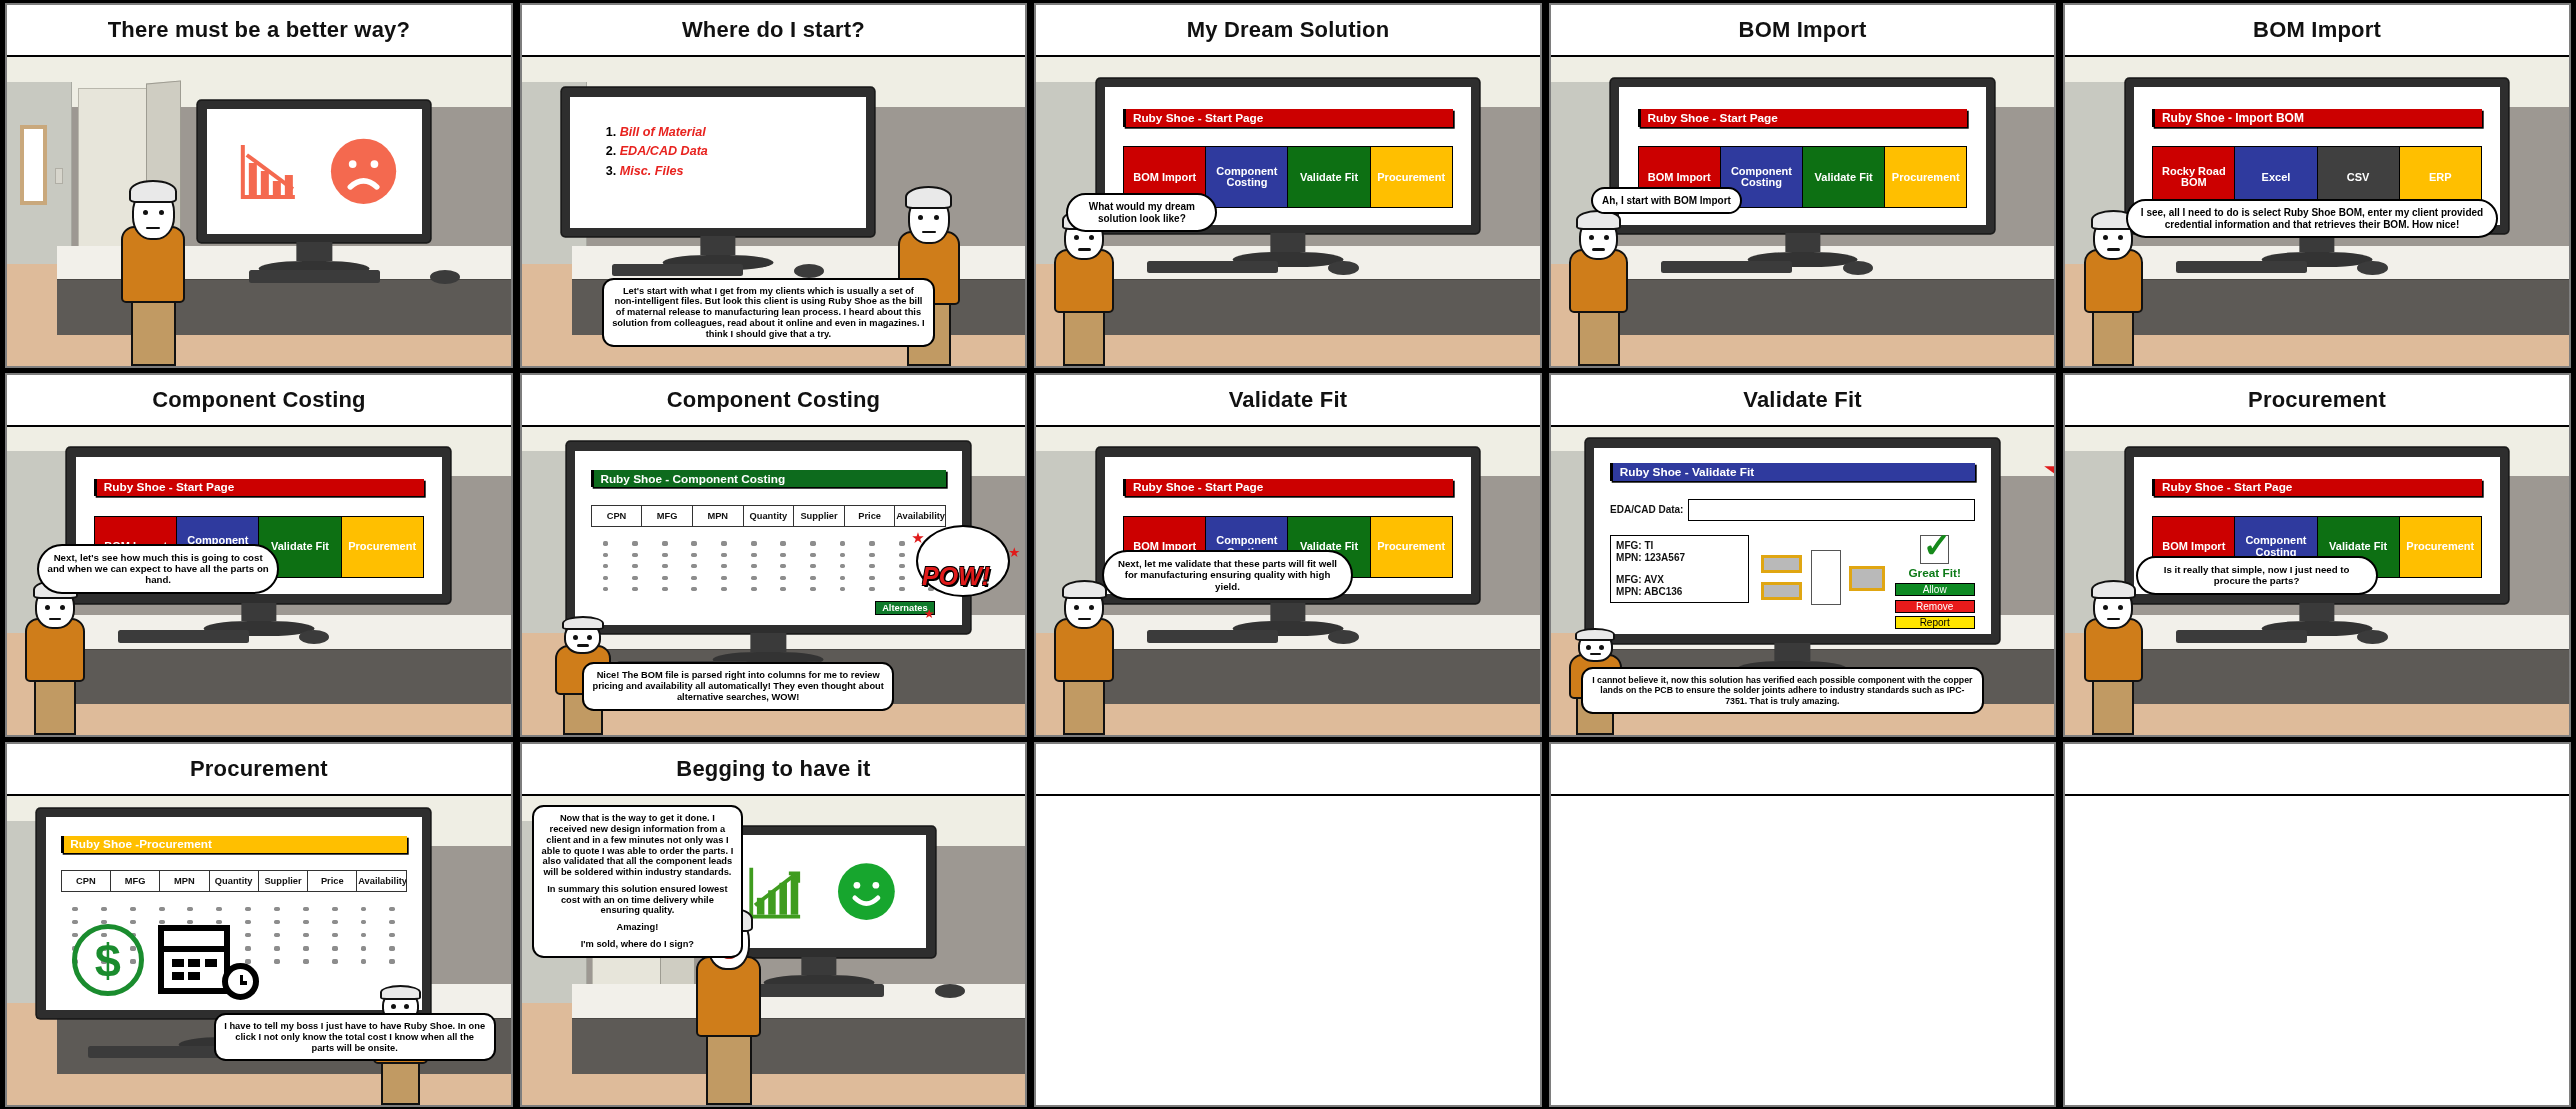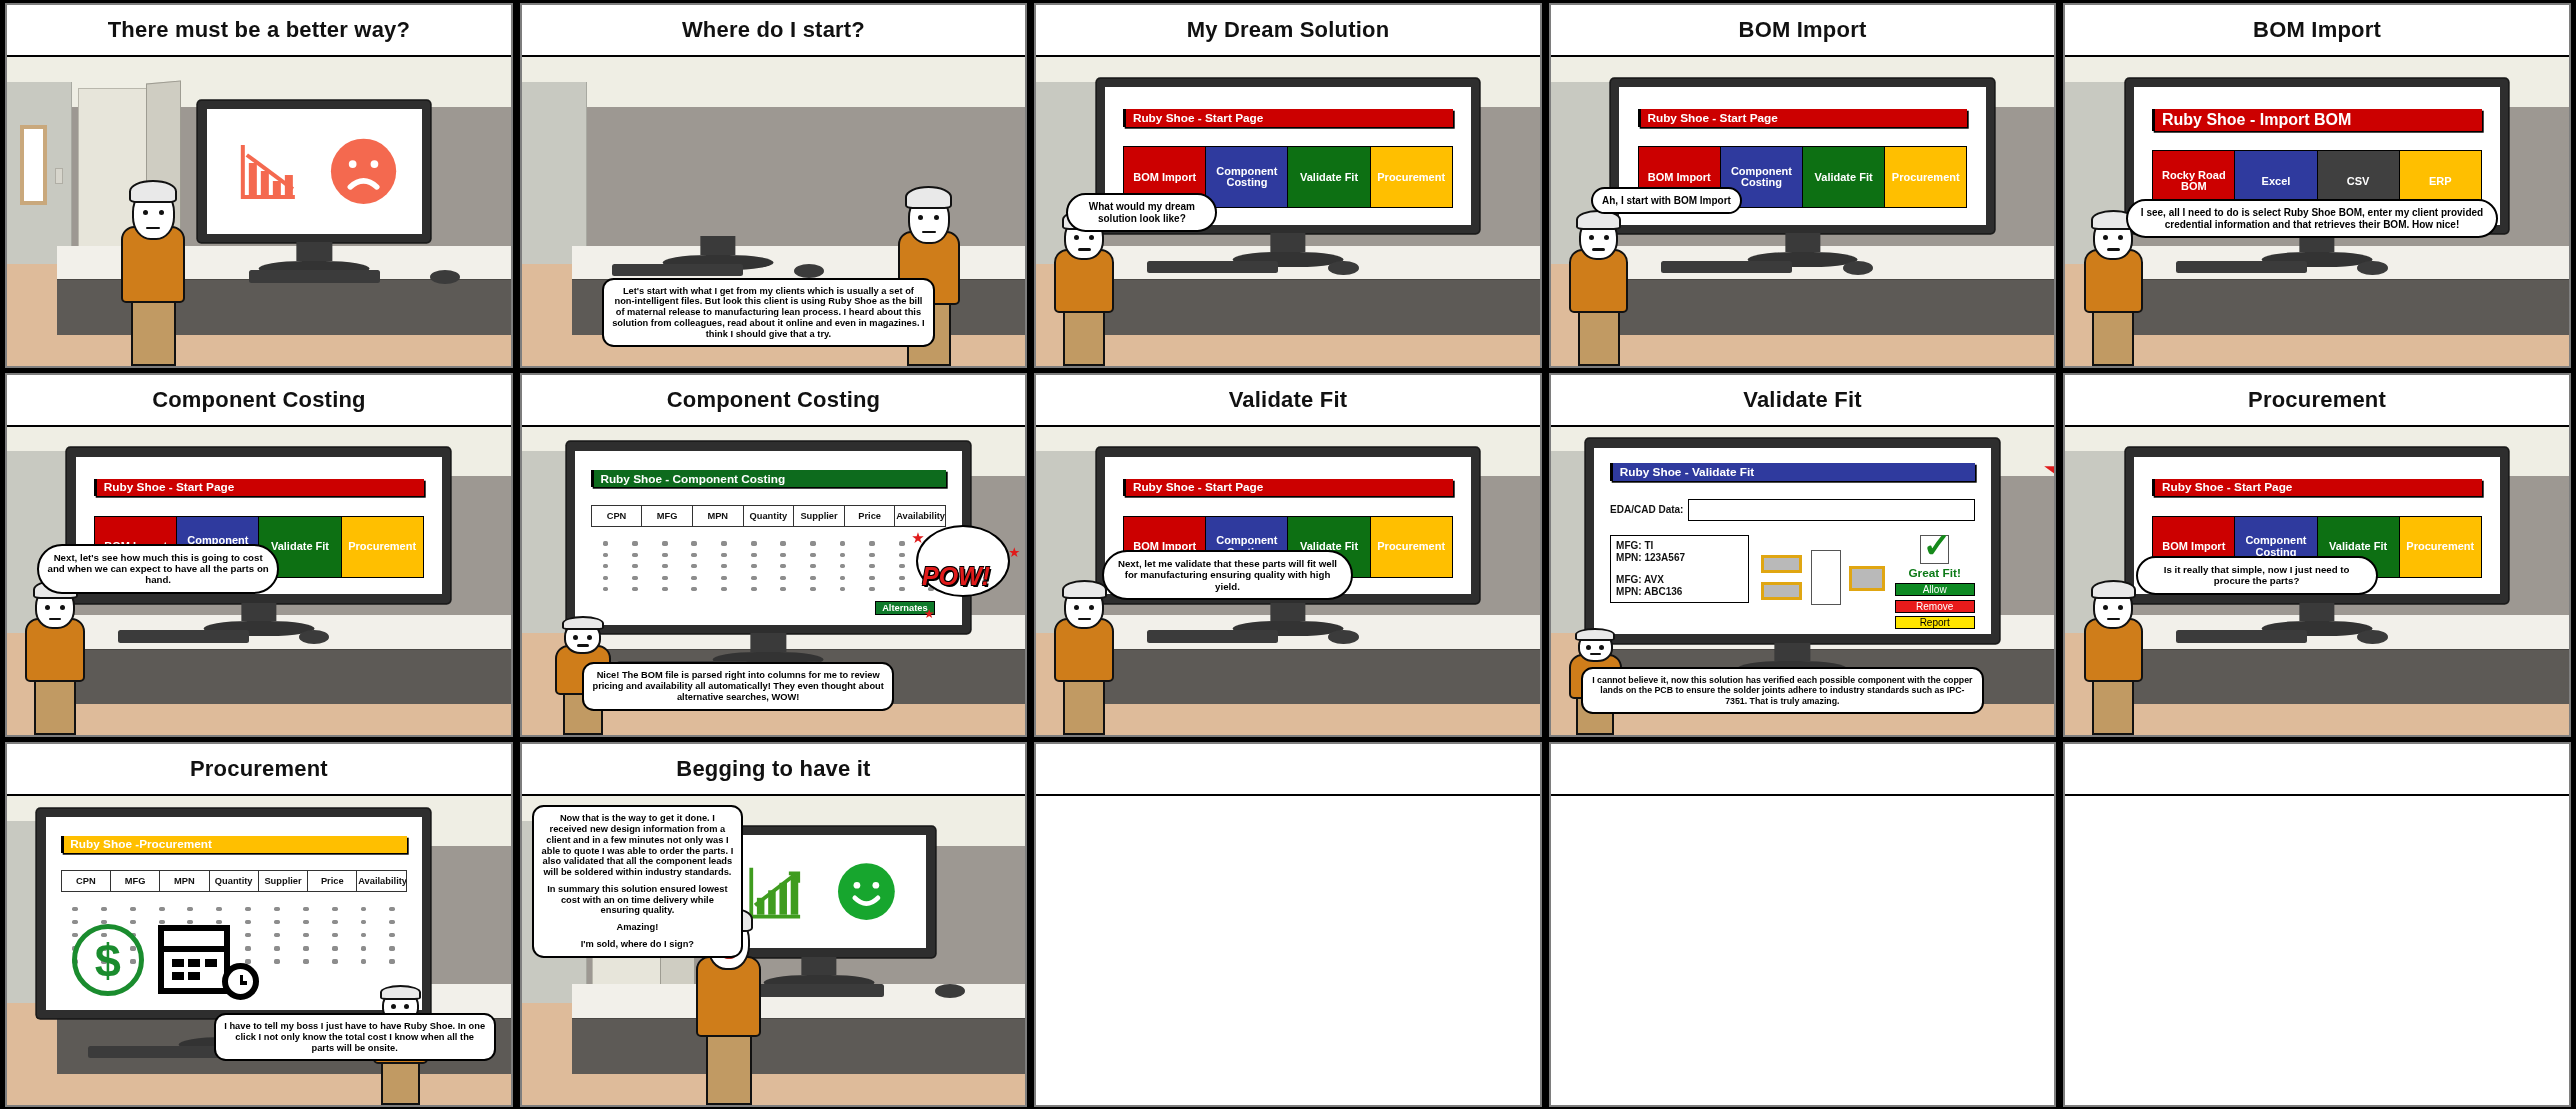--- a/index.html
+++ b/index.html
@@ -296,20 +296,35 @@
     </div>
     <div class="scene">
   <div class="bg-office">
     <div class="wall-top"></div>
     <div class="wall-mid"></div>
     <div class="floor"></div>
     <div class="cubicle-left"></div>
     <div class="desk"></div>
     <div class="desk-front"></div>
   </div>
+          <div class="monitor" style="left:8%;top:10%;width:62%;height:48%;">
+        <div class="screen">
+              <div class="redlist" style="left:12%;top:20%;font-size:12.6px;">
+                <div>
+      <b>1.</b>
+      <span>Bill of Material</span></div>
+                <div>
+      <b>2.</b>
+      <span>EDA/CAD Data</span></div>
+                <div>
+      <b>3.</b>
+      <span>Misc. Files</span></div>
+              </div>
+            </div>
+          </div>
       <div class="stand" style="left:calc(8% + 31%);top:calc(10% + 48%);width:7%;height:6%;"></div>
       <div class="base" style="left:calc(8% + 31%);top:calc(10% + 54%);width:22%;height:5%;"></div>
       <div class="keyboard" style="left:calc(8% + 10%);top:calc(10% + 57%);width:26%;height:4%;"></div>
       <div class="mouse" style="left:calc(8% + 46%);top:calc(10% + 57%);width:6%;height:4.5%;"></div>
   <div class="person" style="left:74%;bottom:0%;width:69px;height:60%;">
     <div class="p-legs" style="left:18%;bottom:0;width:64%;height:40%;"></div>
     <div class="p-body" style="left:5%;bottom:33%;width:90%;height:40%;"></div>
     <div class="p-head" style="left:20%;bottom:66%;width:60%;height:27%;">
       <div class="p-eye" style="left:22%;top:42%;"></div>
       <div class="p-eye" style="right:22%;top:42%;"></div>
@@ -447,21 +462,21 @@
     <div class="wall-top"></div>
     <div class="wall-mid"></div>
     <div class="floor"></div>
     <div class="cubicle-left"></div>
     <div class="desk"></div>
     <div class="desk-front"></div>
   </div>
           <div class="monitor" style="left:12%;top:7%;width:76%;height:50%;">
         <div class="screen">
   <div class="app">
-    <div class="app-title" style="background:#cc0000;font-size:16px;">
+    <div class="app-title" style="background:#cc0000;font-size:12px;">
       <span>Ruby Shoe - Import BOM</span>
     </div>
     <div class="tabs">
     <div class="tab" style="background:#cc0000;font-size:11px;">
       <span>Rocky Road BOM</span>
     </div>
     <div class="tab" style="background:#2f3a9e;font-size:11px;">
       <span>Excel</span>
     </div>
     <div class="tab" style="background:#404040;font-size:11px;">

